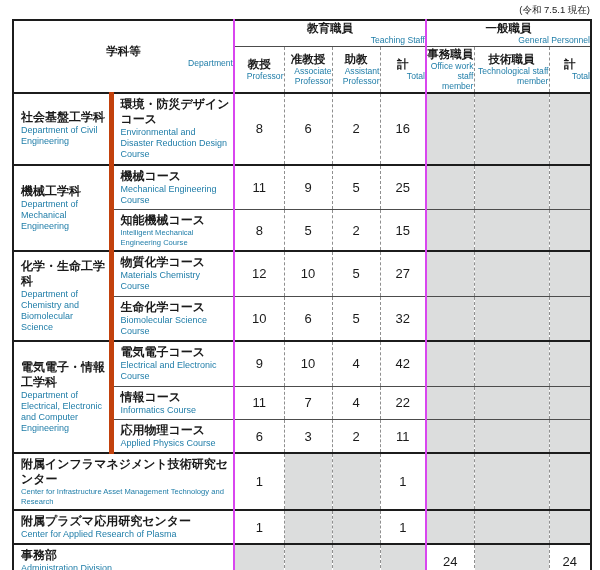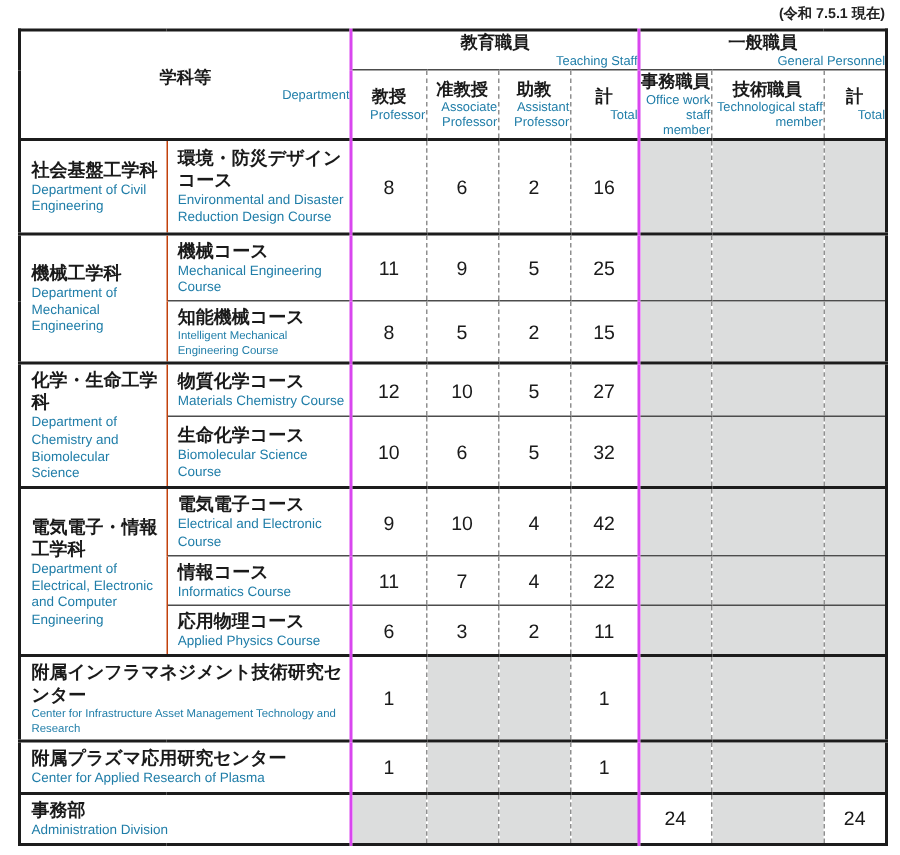--- a/index.html
+++ b/index.html
@@ -1,23 +1,23 @@
 <!DOCTYPE html>
 <html><head>
 <meta charset="utf-8">
 <style>
   html,body{margin:0;padding:0;background:#fff;}
   body{width:600px;height:570px;font-family:"Liberation Sans","DejaVu Sans",sans-serif;color:#1a1a1a;}
   .date-block{width:590px;text-align:right;padding-top:4px;line-height:1.35;}
-  .date-block div{font-size:9.5px;color:#222;font-weight:bold;}
+  .date-block div{font-size:9.5px;color:#222;}
   table{border-collapse:collapse;table-layout:fixed;width:578px;margin-left:12px;margin-top:2px;border:2px solid #1c1c1c;}
   th,td{padding:0;vertical-align:middle;border-top:1px solid #4c4c4c;overflow:hidden;}
   tr.gb>th, tr.gb>td{border-top:2px solid #1c1c1c;}
   
-  .b-course{border-left:1px solid #c2410c;}
+  .b-course{border-left:5px solid #c2410c;}
   .b-group{border-left:2px solid #d946ef;}
   .b-dash{border-left:1px dashed #8f8f8f;}
   
   .lab{text-align:left;padding:3px 3px 3px 7px;line-height:1.25;}
   .ja{display:block;font-size:12px;font-weight:bold;color:#1a1a1a;}
   .en{display:block;font-size:9px;font-weight:normal;color:#1f7da8;}
   .en.sm{font-size:7.6px;}
   .num{text-align:center;font-size:13px;}
   .na{background:#dcdddd;}
   th .hja{display:block;font-size:11.5px;font-weight:bold;}

